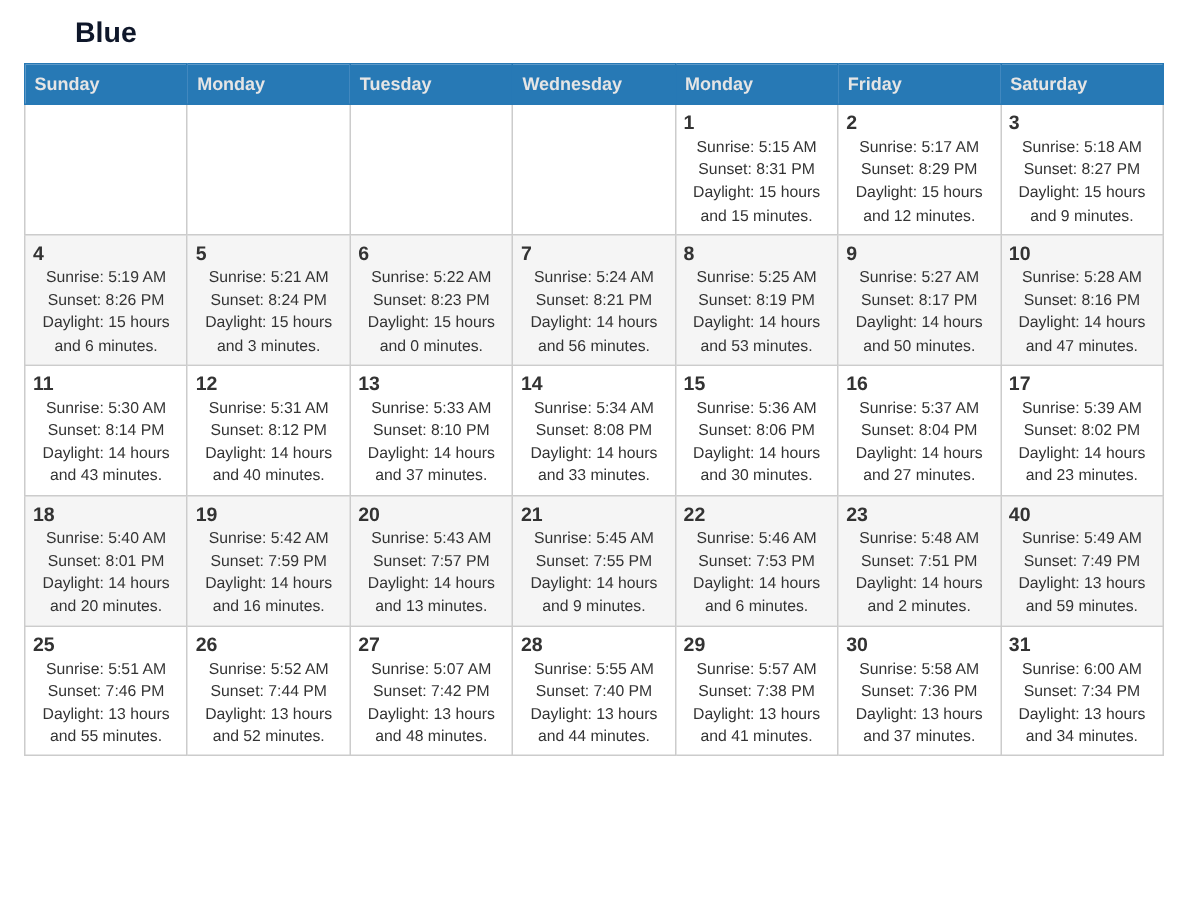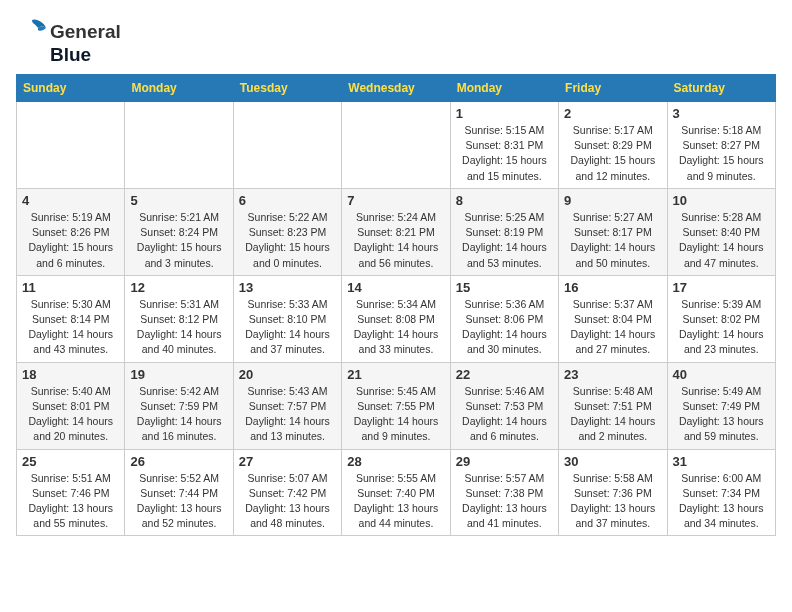--- a/index.html
+++ b/index.html
@@ -35,21 +35,21 @@
       color: #333;
       font-weight: bold;
     }
     table {
       width: 100%;
       border-collapse: collapse;
       font-size: 11px;
     }
     thead th {
       background-color: #2779b5;
-      color: #fde047;
+      color: #e5e5e5;
       text-align: left;
       padding: 6px 6px;
       font-size: 12px;
       border: 1px solid #2779b5;
     }
     tbody td {
       border: 1px solid #ccc;
       vertical-align: top;
       padding: 4px 5px;
       width: calc(100% / 7);
@@ -75,29 +75,20 @@
     td.empty {
       background: #fff;
     }
   </style>
 </head>
 <body>
 
 <div class="header">
   <div class="logo">
   <div style="display:flex;flex-direction:column;align-items:flex-start;">
-    <div style="display:flex;align-items:center;gap:2px;">
-      <svg width="32" height="32" viewBox="0 0 32 32">
-        <path d="M16 4 C20 2, 28 6, 30 12 C28 10, 24 10, 22 12 C20 8, 16 8, 16 4Z" fill="#1a6faf"></path>
-        <path d="M22 12 C24 10, 28 10, 30 12 C28 14, 24 16, 22 14Z" fill="#2779b5"></path>
-      </svg>
-      <div style="display:flex;align-items:baseline;">
-        <span style="font-size:19px;font-weight:bold;color:#333;">General</span>
-      </div>
-    </div>
     <span style="font-size:19px;font-weight:bold;color:#0f172a;margin-left:34px;margin-top:-4px;">Blue</span>
   </div>
 </div>
   <div class="title-block">
     <div class="calendar-title"></div>
     <div class="calendar-subtitle"></div>
   </div>
 </div>
 
 <table>
@@ -179,21 +170,21 @@
         <td>
           <span class="day-number">9</span>
           <div class="day-info" style="white-space: pre-line;">Sunrise: 5:27 AM
 Sunset: 8:17 PM
 Daylight: 14 hours
 and 50 minutes.</div>
         </td>
         <td>
           <span class="day-number">10</span>
           <div class="day-info" style="white-space: pre-line;">Sunrise: 5:28 AM
-Sunset: 8:40 PM
+Sunset: 8:16 PM
 Daylight: 14 hours
 and 47 minutes.</div>
         </td>
       </tr>
       <tr>
         <td>
           <span class="day-number">11</span>
           <div class="day-info" style="white-space: pre-line;">Sunrise: 5:30 AM
 Sunset: 8:14 PM
 Daylight: 14 hours

